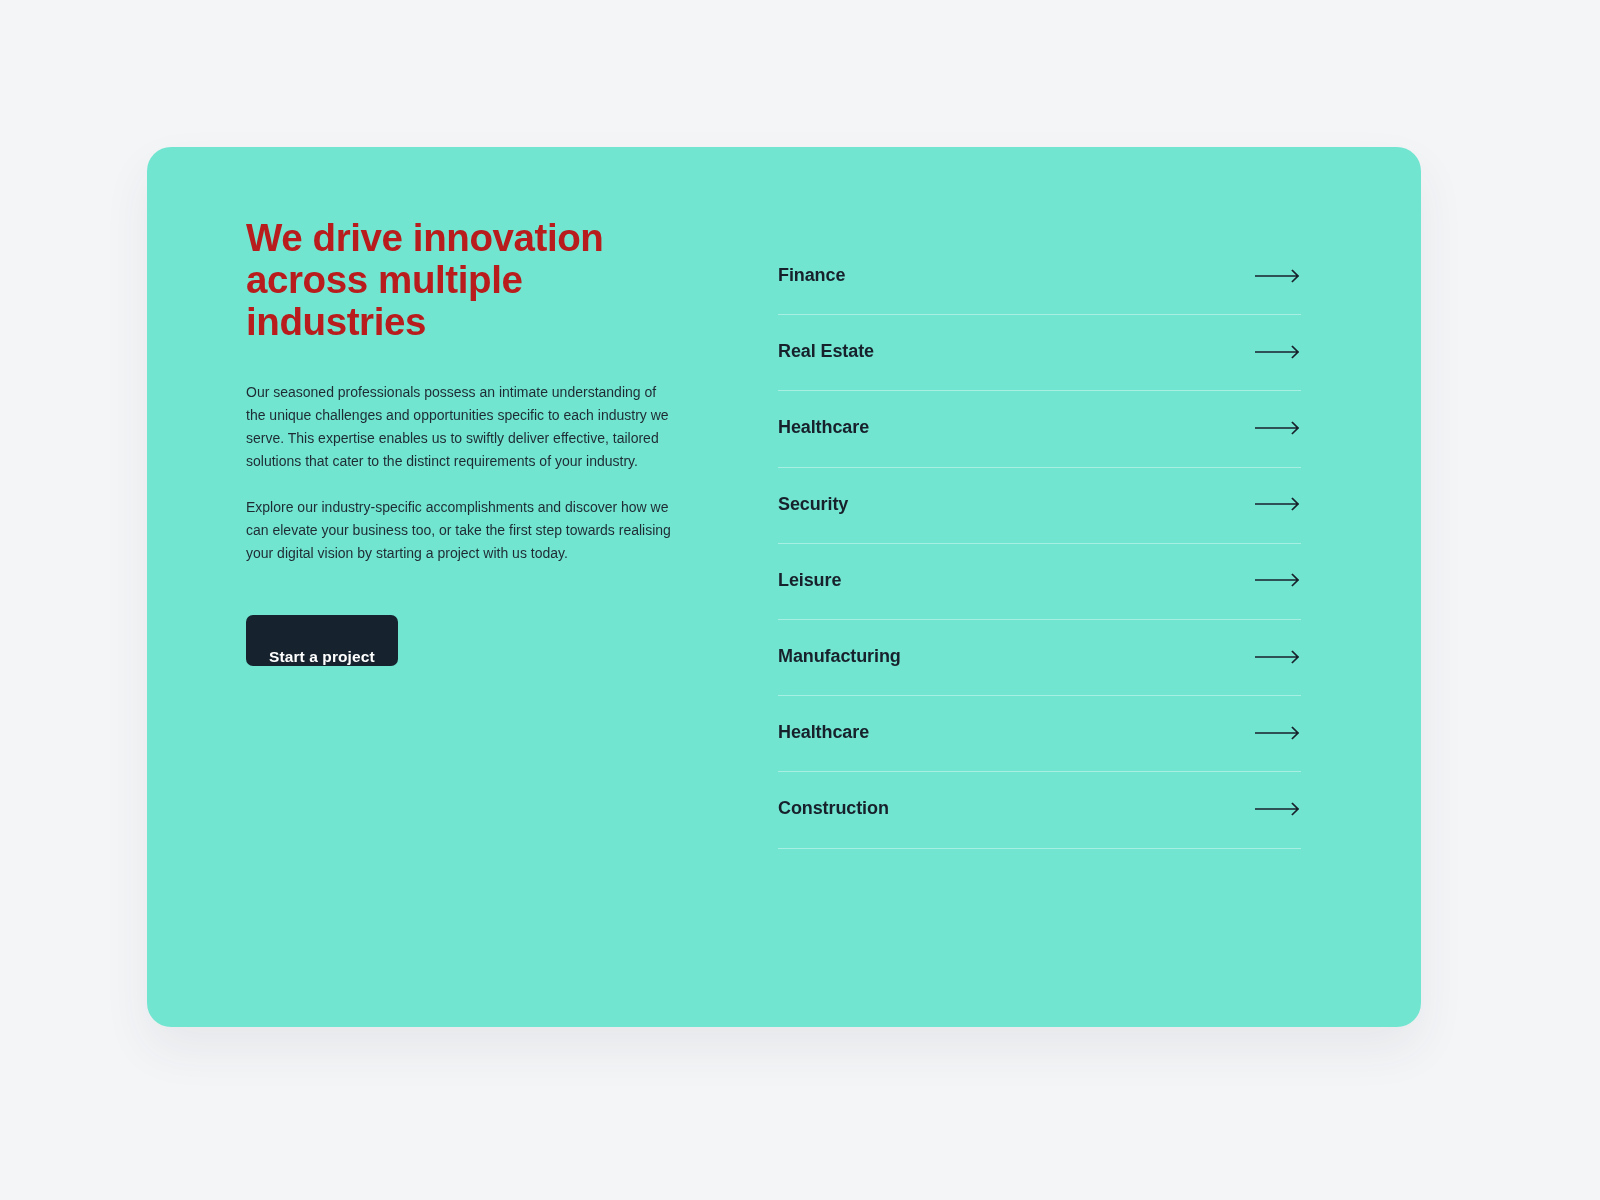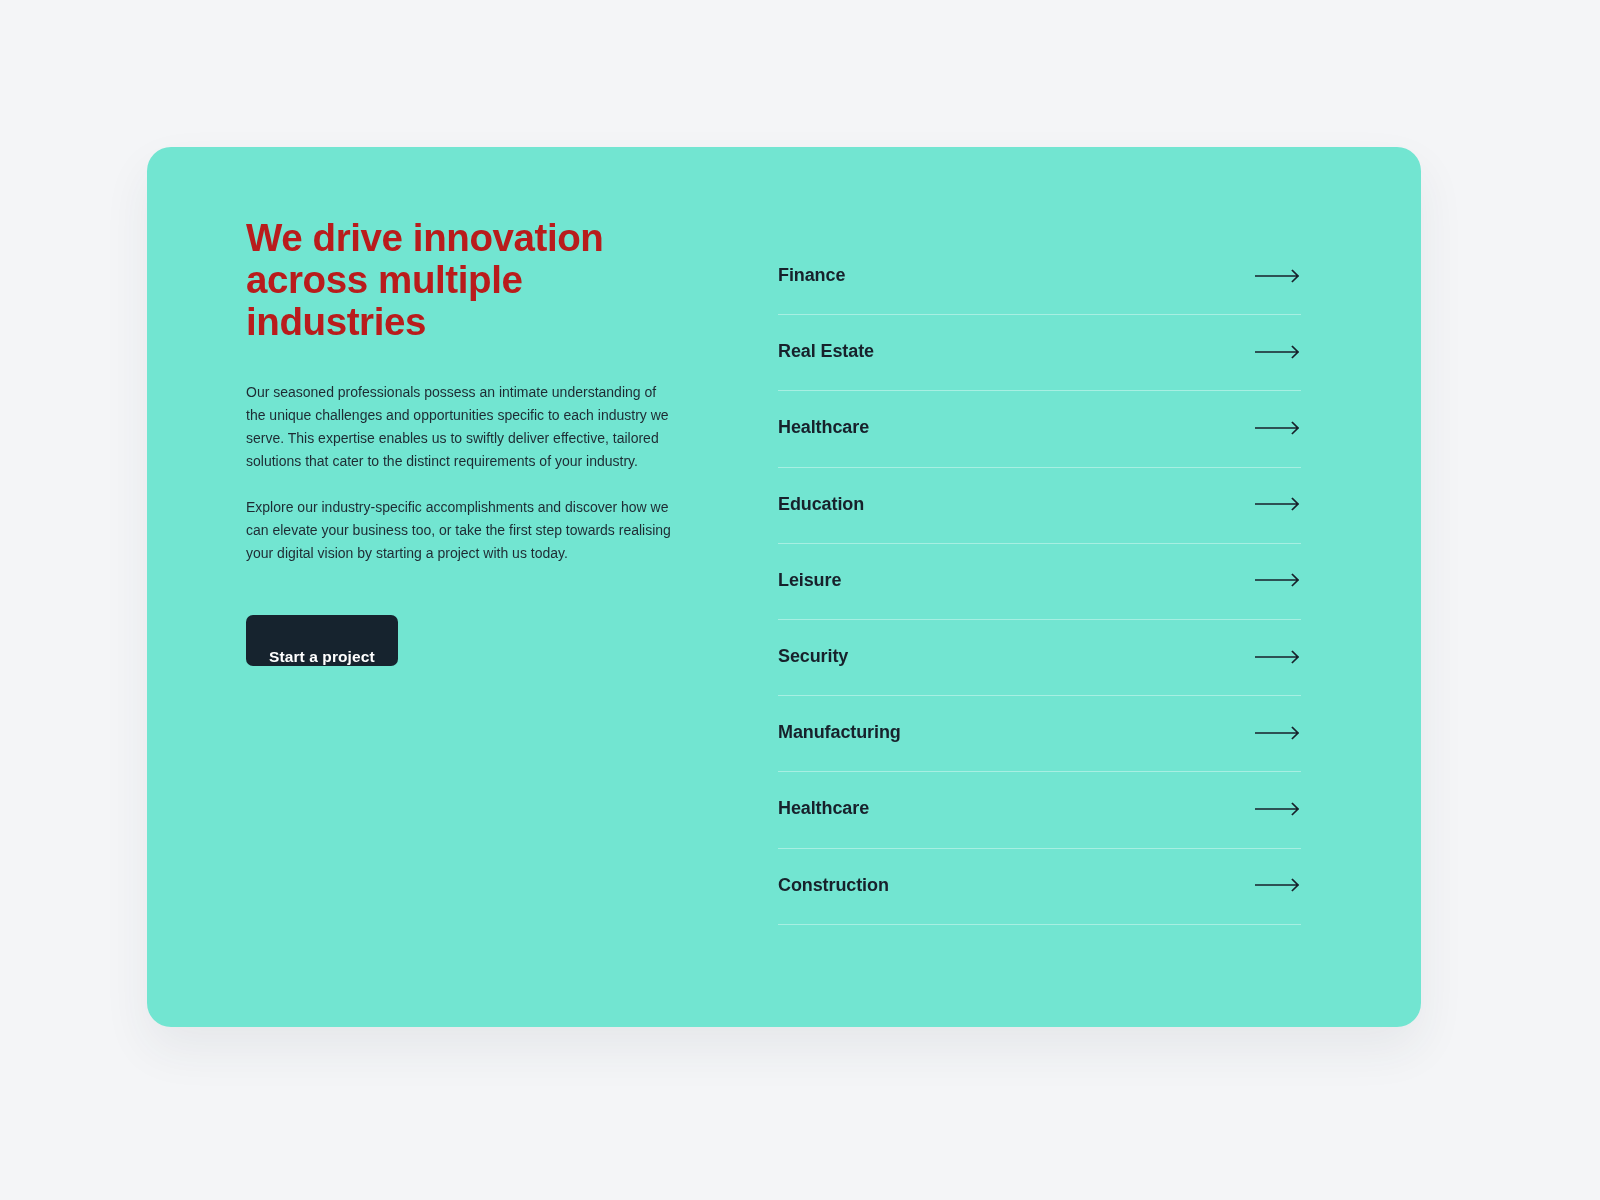--- a/index.html
+++ b/index.html
@@ -168,37 +168,29 @@
         </li>
         <li class="industry-row">
           <span class="industry-label">Healthcare</span>
           <span class="arrow-icon">
             <svg width="46" height="14" viewBox="0 0 46 14" fill="none" xmlns="http://www.w3.org/2000/svg">
                 <path d="M0 7h43M37.5 1.6L43 7l-5.5 5.4" stroke="#17212b" stroke-width="1.7" stroke-linecap="square" stroke-linejoin="miter" fill="none"></path>
               </svg>
           </span>
         </li>
         <li class="industry-row">
-          <span class="industry-label">Education</span>
+          <span class="industry-label">Security</span>
           <span class="arrow-icon">
             <svg width="46" height="14" viewBox="0 0 46 14" fill="none" xmlns="http://www.w3.org/2000/svg">
                 <path d="M0 7h43M37.5 1.6L43 7l-5.5 5.4" stroke="#17212b" stroke-width="1.7" stroke-linecap="square" stroke-linejoin="miter" fill="none"></path>
               </svg>
           </span>
         </li>
         <li class="industry-row">
           <span class="industry-label">Leisure</span>
-          <span class="arrow-icon">
-            <svg width="46" height="14" viewBox="0 0 46 14" fill="none" xmlns="http://www.w3.org/2000/svg">
-                <path d="M0 7h43M37.5 1.6L43 7l-5.5 5.4" stroke="#17212b" stroke-width="1.7" stroke-linecap="square" stroke-linejoin="miter" fill="none"></path>
-              </svg>
-          </span>
-        </li>
-        <li class="industry-row">
-          <span class="industry-label">Security</span>
           <span class="arrow-icon">
             <svg width="46" height="14" viewBox="0 0 46 14" fill="none" xmlns="http://www.w3.org/2000/svg">
                 <path d="M0 7h43M37.5 1.6L43 7l-5.5 5.4" stroke="#17212b" stroke-width="1.7" stroke-linecap="square" stroke-linejoin="miter" fill="none"></path>
               </svg>
           </span>
         </li>
         <li class="industry-row">
           <span class="industry-label">Manufacturing</span>
           <span class="arrow-icon">
             <svg width="46" height="14" viewBox="0 0 46 14" fill="none" xmlns="http://www.w3.org/2000/svg">

